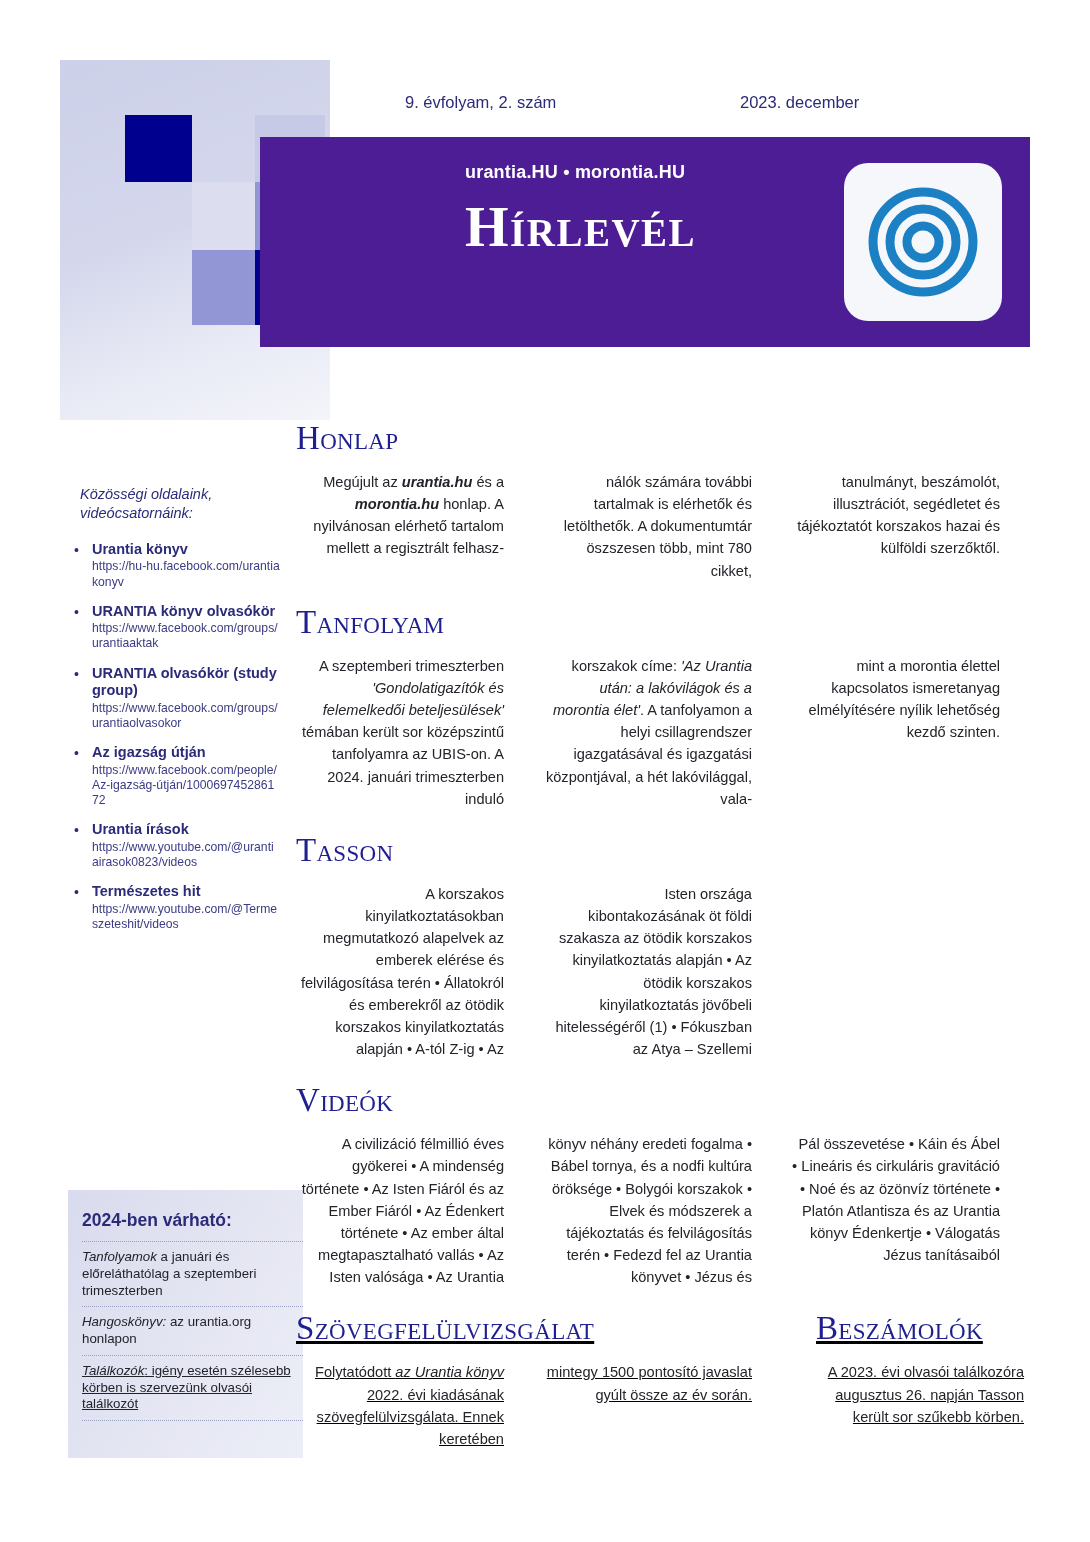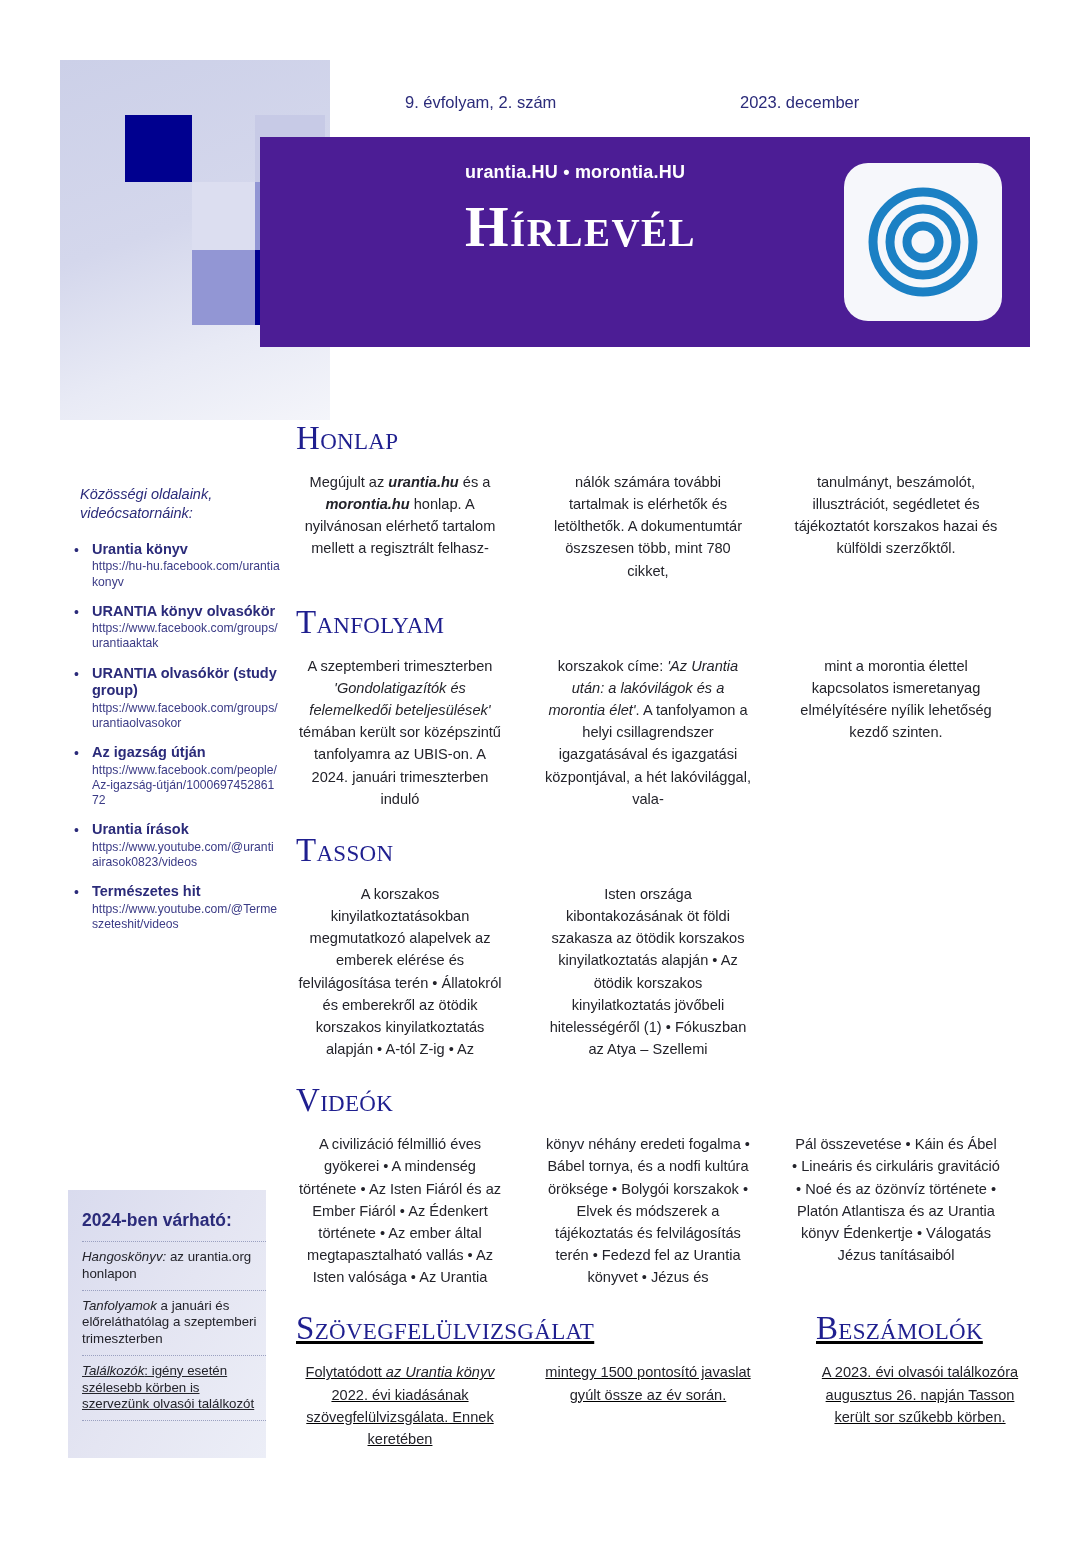--- a/index.html
+++ b/index.html
@@ -141,21 +141,21 @@
     color: #3b3b86;
     line-height: 1.24;
     word-break: break-all;
   }
 
   
   .upcoming-box {
     position: absolute;
     left: 68px;
     top: 1190px;
-    width: 198px;
+    width: 235px;
     height: 268px;
     background: linear-gradient(120deg, #d9dbee 0%, #e4e5f2 50%, #eceef7 100%);
     padding: 20px 0 12px 14px;
   }
   .upcoming-title {
     font-weight: bold;
     font-size: 17.5px;
     color: #2b2b7a;
     line-height: 1.2;
     margin-bottom: 10px;
@@ -182,21 +182,21 @@
     font-family: "Liberation Serif", serif;
     line-height: 1.12;
     margin-bottom: 14px;
   }
   .cols { display: flex; gap: 40px; }
   .col { width: 208px; }
   .col p {
     font-size: 14.6px;
     line-height: 1.52;
     color: #23232a;
-    text-align: center;
+    text-align: right;
   }
   .col p em { font-style: italic; }
   .col p b { font-weight: bold; font-style: italic; }
 
   .bottom-row { display: flex; gap: 64px; text-decoration: underline; }
   .bottom-left { width: 456px; }
   .bottom-right { width: 208px; }
   .bottom-left .cols { gap: 40px; }
 </style>
 </head>
@@ -281,24 +281,24 @@
       <div class="link-name">Természetes hit</div>
       <div class="link-url">https://www.youtube.com/@Termeszeteshit/videos</div>
     </div>
   </div>
 </div>
 
 <div class="upcoming-box">
   <div class="upcoming-title">2024-ben várható:</div>
 
   <div class="upcoming-cell">
+    <em>Tanfolyamok</em><span> a januári és előreláthatólag a szeptemberi trimeszterben</span>
+  </div>
+  <div class="upcoming-cell">
     <em>Hangoskönyv:</em><span> az urantia.org honlapon</span>
-  </div>
-  <div class="upcoming-cell">
-    <em>Tanfolyamok</em><span> a januári és előreláthatólag a szeptemberi trimeszterben</span>
   </div>
   <div class="upcoming-cell">
     <em>Találkozók</em><span>: igény esetén szélesebb körben is szervezünk olvasói találkozót</span>
   </div>
 </div>
 
 <div class="main">
 
   <div class="section">
     <div class="section-title">Honlap</div>

